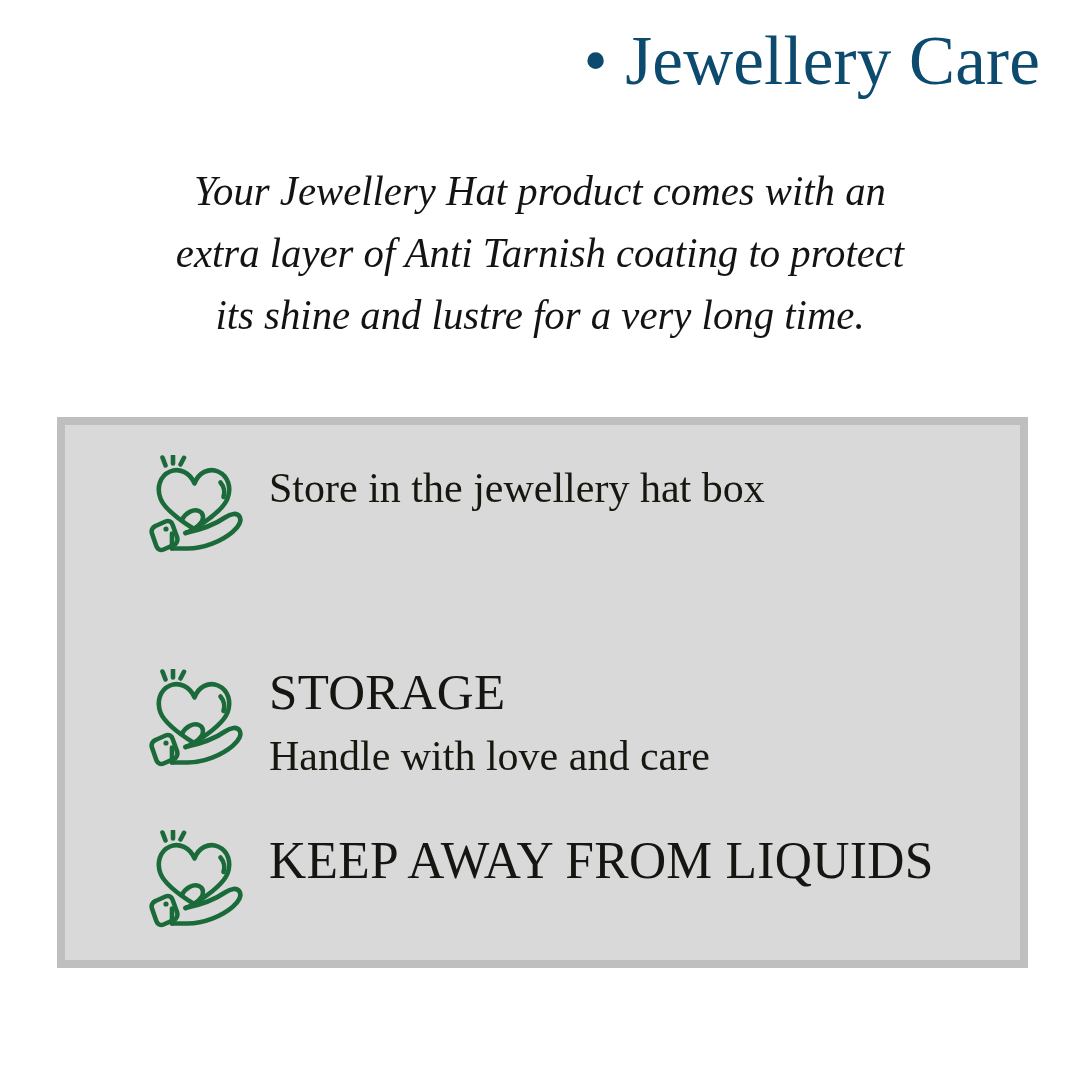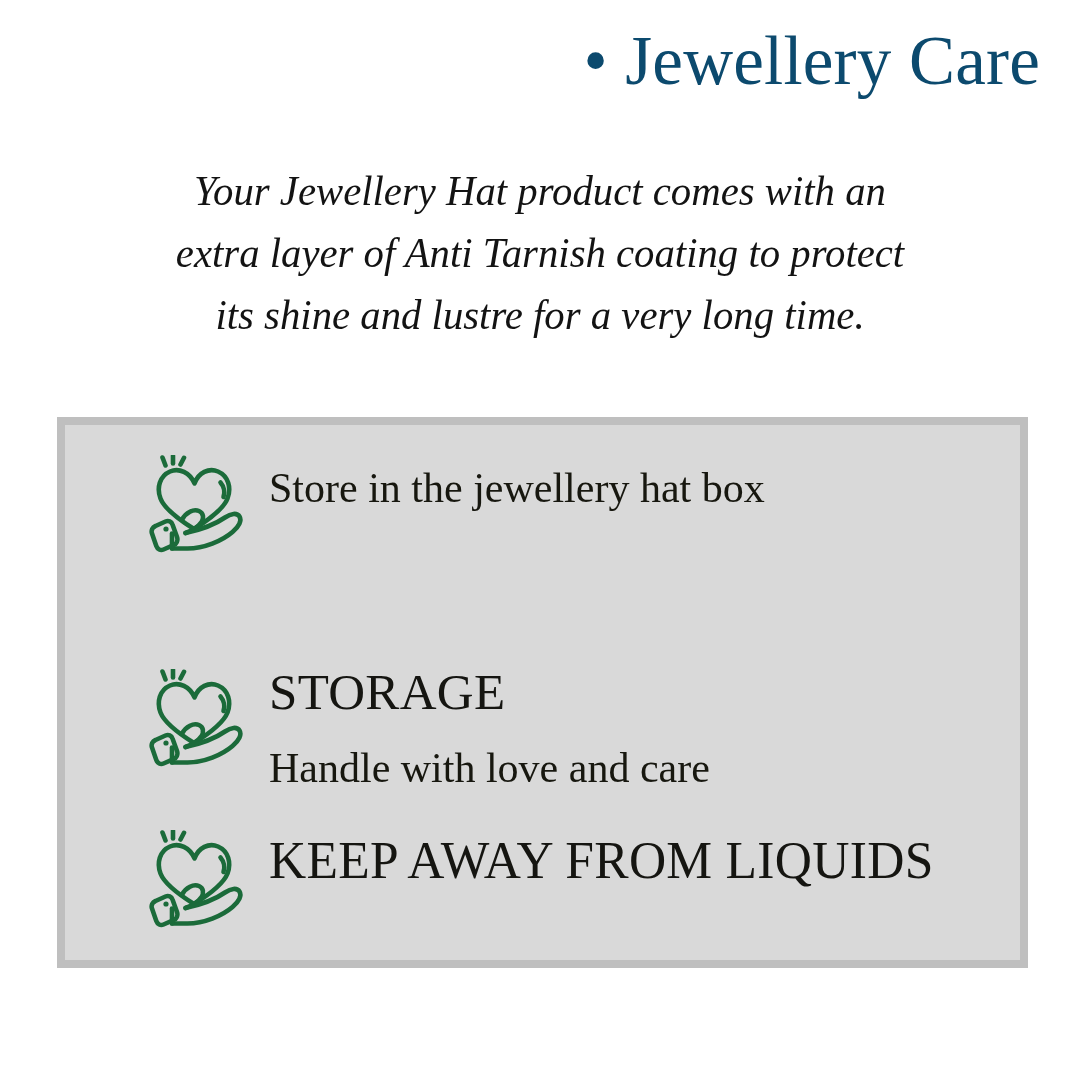--- a/index.html
+++ b/index.html
@@ -109,21 +109,21 @@
   }
 
   .care-body {
     font-size: 42px;
     line-height: 58px;
     font-weight: 400;
     color: #17170f;
     white-space: nowrap;
   }
   .item-0 .care-body { margin-top: 6px; }
-  .item-1 .care-body { margin-top: 20px; }
+  .item-1 .care-body { margin-top: 8px; }
 
   
   .item-0 .care-icon { margin-top: 2px; }
   .item-1 .care-icon { margin-top: 4px; }
   .item-2 .care-icon { margin-top: 0px; }
 </style>
 </head>
 <body>
 
 <div class="title-row">

